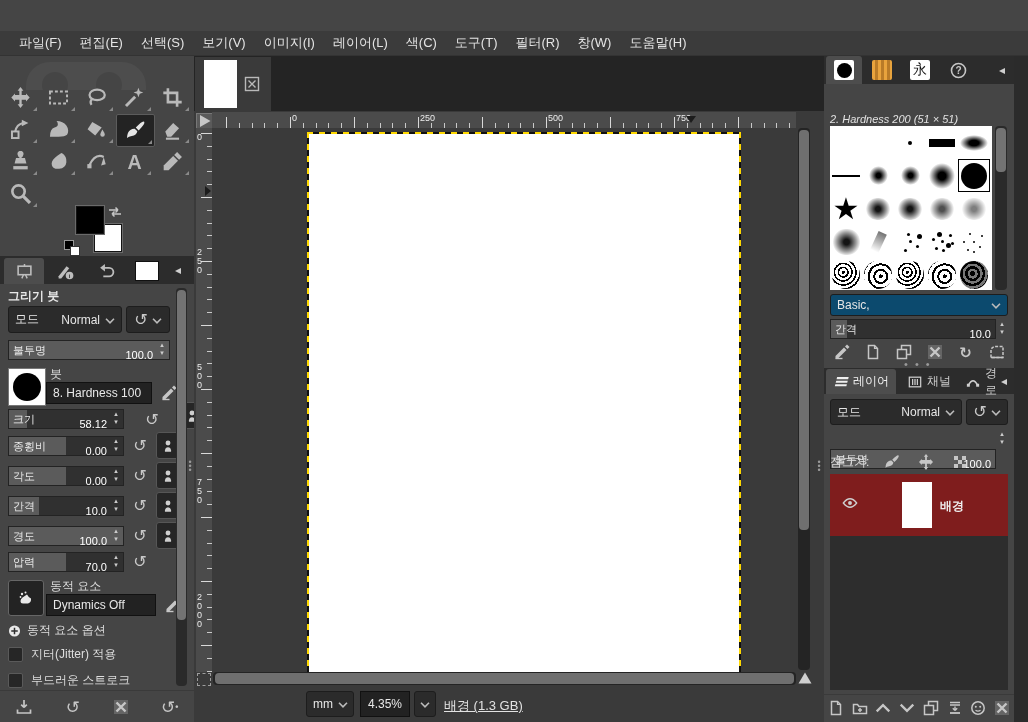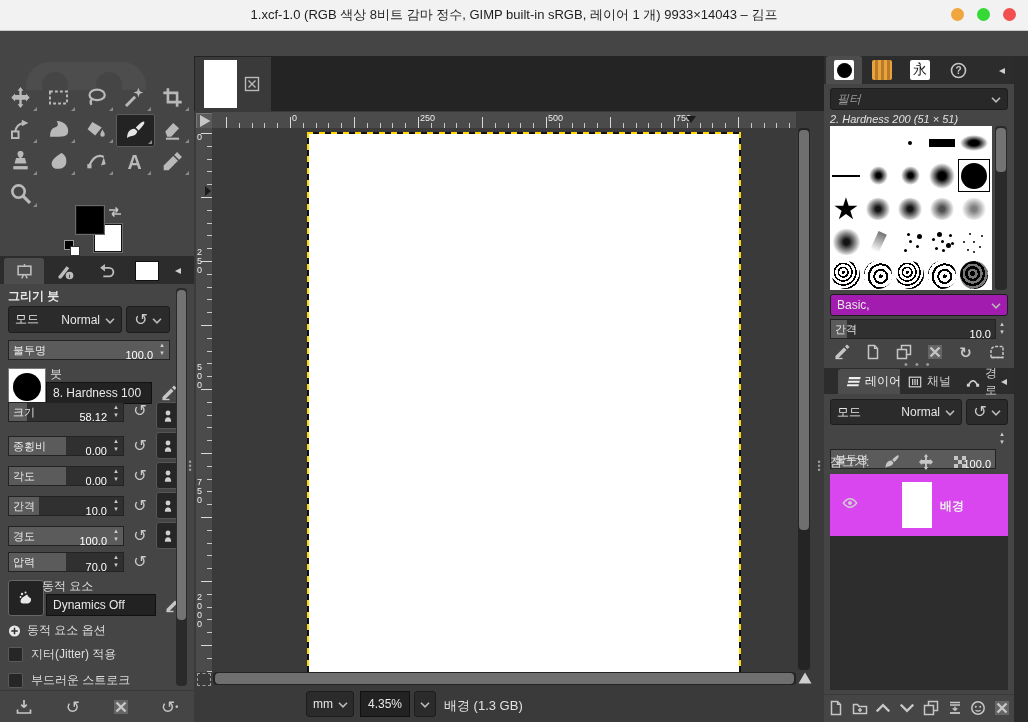--- a/index.html
+++ b/index.html
@@ -108,29 +108,34 @@
   .ltab.active{background:#4d4d4d;border-radius:3px 3px 0 0;color:#f0f0f0;}
   .ltab svg{width:16px;height:14px;}
   .grip{color:#9a9a9a;letter-spacing:2px;font-size:11px;line-height:4px;}
   .dots-v{width:4px;color:#9a9a9a;font-size:9px;line-height:4px;text-align:center;}
 </style>
 </head>
 <body>
 
 <div id="app">
 
-  <div class="abs titlebar">
-    <div class="title">1.xcf-1.0 (RGB 색상 8비트 감마 정수, GIMP built-in sRGB, 레이어 1 개) 9933×14043 – 김프</div>
-    <div class="lights">
-      <span class="light" style="background-color: rgb(240, 166, 60);"></span>
-      <span class="light" style="background-color: rgb(53, 216, 53);"></span>
-      <span class="light" style="background-color: rgb(242, 80, 80);"></span>
-    </div>
-  </div>
-
+
+  <div class="abs menubar" id="menubar">
+      <span class="menu-item">파일(F)</span>
+      <span class="menu-item">편집(E)</span>
+      <span class="menu-item">선택(S)</span>
+      <span class="menu-item">보기(V)</span>
+      <span class="menu-item">이미지(I)</span>
+      <span class="menu-item">레이어(L)</span>
+      <span class="menu-item">색(C)</span>
+      <span class="menu-item">도구(T)</span>
+      <span class="menu-item">필터(R)</span>
+      <span class="menu-item">창(W)</span>
+      <span class="menu-item">도움말(H)</span>
+    </div>
 
   <div class="abs toolbox">
 
     <div class="abs wilber" style="left:8px;top:0;width:180px;height:34px;overflow:hidden;">
       <div class="abs" style="left:18px;top:6px;width:120px;height:50px;background:#6a6a6a;border-radius:24px 24px 0 0;"></div>
       <div class="abs" style="left:34px;top:16px;width:26px;height:26px;background:#454545;border-radius:50%;"></div>
       <div class="abs" style="left:88px;top:16px;width:26px;height:26px;background:#454545;border-radius:50%;"></div>
     </div>
     <div id="tool-grid">
         <div class="tool-cell" style="left: 2px; top: 26px;">
@@ -358,21 +363,21 @@
         <span class="abs icon-btn" style="left:152px;top:18px;width:18px;height:18px;">
             <svg viewBox="0 0 16 16">
               <path fill="currentColor" d="M1.5 14.5V12L10 3.5 12.5 6 4 14.5z"></path>
               <path fill="currentColor" d="M11 2.5 13 .5 15.5 3l-2 2z"></path>
               <path d="M1.5 14.5h7" stroke="currentColor" stroke-width="1.4"></path>
             </svg>
           </span>
       </div>
 
       <div id="slider-rows">
-          <div class="abs" style="left: 8px; top: 118px; display: flex; align-items: flex-start; gap: 6px;">
+          <div class="abs" style="left: 8px; top: 118px; display: flex; align-items: flex-end; gap: 18px;">
             <div class="slider" style="width:114px;position:relative;">
               <div class="fill" style="width:16%"></div>
               <span class="lab">크기</span>
               <span class="val">58.12</span>
               <span class="spin">▴<br>▾</span>
             </div>
             <span class="rbtn">↺</span>
             <span class="linkbtn">
               <svg viewBox="0 0 16 16">
                 <circle cx="8" cy="4.5" r="2.8" fill="currentColor"></circle>
@@ -453,21 +458,21 @@
 
       <div class="abs" style="left:8px;top:294px;width:178px;height:58px;">
         <div class="abs icon-btn" style="left:0;top:2px;width:34px;height:34px;background:#232323;border:1px solid #666;border-radius:3px;color:#e8e8e8;">
             <svg viewBox="0 0 16 16">
               <path fill="currentColor" d="M5 13.5q-2.5 0-2.5-2.5 0-2 2-3.5L9 4.5q1.5 3 4 4 .5 4-3 5z"></path>
               <circle cx="4" cy="4" r="1.2" fill="currentColor"></circle>
               <circle cx="7.5" cy="2.5" r="1" fill="currentColor"></circle>
               <circle cx="2.5" cy="7" r=".9" fill="currentColor"></circle>
             </svg>
           </div>
-        <span class="abs" style="left:34px;top:0;">동적 요소</span>
+        <span class="abs" style="left:42px;top:0;">동적 요소</span>
         <div class="abs namebox" style="left:38px;top:16px;width:110px;height:22px;">
           <span>Dynamics Off</span>
         </div>
         <span class="abs icon-btn" style="left:156px;top:18px;width:18px;height:18px;">
             <svg viewBox="0 0 16 16">
               <path fill="currentColor" d="M1.5 14.5V12L10 3.5 12.5 6 4 14.5z"></path>
               <path fill="currentColor" d="M11 2.5 13 .5 15.5 3l-2 2z"></path>
               <path d="M1.5 14.5h7" stroke="currentColor" stroke-width="1.4"></path>
             </svg>
           </span>
@@ -590,21 +595,21 @@
             </svg></span>
       </div>
       <div class="abs namebox" style="left:166px;top:5px;width:50px;height:26px;justify-content:center;">
         <span>4.35%</span>
       </div>
       <div class="abs combo" style="left:220px;top:5px;width:22px;height:26px;justify-content:center;">
         <span><svg viewBox="0 0 10 6">
               <path d="M1 .8 5 4.8 9 .8" fill="none" stroke="currentColor" stroke-width="1.6"></path>
             </svg></span>
       </div>
-      <span class="abs" style="left:250px;top:11px;">배경 (1.3 GB)</span>
+      <span class="abs" style="left:250px;top:11px;text-decoration:underline;">배경 (1.3 GB)</span>
     </div>
   </div>
 
   <div class="abs dock">
 
     <div class="abs tabstrip" style="left:0;top:0;width:190px;height:28px;">
       <div class="dtab active" style="left:2px;top:0;width:36px;height:28px;">
         <span style="width:20px;height:20px;background:#fff;border-radius:2px;display:flex;align-items:center;justify-content:center;">
           <span style="width:15px;height:15px;background:#000;border-radius:50%;"></span>
         </span>
@@ -619,27 +624,20 @@
         <span class="icon-btn" style="width:19px;height:19px;">
             <svg viewBox="0 0 16 16">
               <circle cx="8" cy="8" r="6.6" fill="none" stroke="currentColor" stroke-width="1.5"></circle>
               <text x="8" y="11.4" font-size="9.5" font-weight="bold" text-anchor="middle" fill="currentColor">?</text>
             </svg>
           </span>
       </div>
       <span class="abs icon-btn" style="left:170px;top:6px;width:16px;height:16px;font-size:12px;color:#cfcfcf;">◂</span>
     </div>
 
-    <div class="abs combo" style="left:6px;top:32px;width:178px;height:22px;background:#282828;">
-      <span style="font-style:italic;color:#9a9a9a;">필터</span>
-      <span class="grow"></span>
-      <span><svg viewBox="0 0 10 6">
-            <path d="M1 .8 5 4.8 9 .8" fill="none" stroke="currentColor" stroke-width="1.6"></path>
-          </svg></span>
-    </div>
 
     <div class="abs" style="left:6px;top:57px;font-style:italic;font-size:11px;color:#e2e2e2;">2. Hardness 200 (51 × 51)</div>
 
     <div class="abs brusharea" id="brush-grid" style="left:6px;top:70px;width:162px;height:164px;overflow:hidden;">
         <div class="sw " style="left: 0px; top: 0px;"></div>
         <div class="sw " style="left: 32px; top: 0px;"></div>
         <div class="sw dot-tiny" style="left: 64px; top: 0px;"></div>
         <div class="sw bar" style="left: 96px; top: 0px;"></div>
         <div class="sw ellipse-soft" style="left: 128px; top: 0px;"></div>
         <div class="sw line" style="left: 0px; top: 33px;"></div>
@@ -660,21 +658,21 @@
         <div class="sw texture" style="left: 0px; top: 132px;"></div>
         <div class="sw texture2" style="left: 32px; top: 132px;"></div>
         <div class="sw texture" style="left: 64px; top: 132px;"></div>
         <div class="sw texture2" style="left: 96px; top: 132px;"></div>
         <div class="sw texture-dark" style="left: 128px; top: 132px;"></div>
       </div>
     <div class="abs vscroll" style="left:171px;top:70px;width:12px;height:164px;">
       <div class="vthumb" style="top:2px;height:44px;"></div>
     </div>
 
-    <div class="abs combo" style="left:6px;top:238px;width:178px;height:22px;background:#a21caf;">
+    <div class="abs combo" style="left:6px;top:238px;width:178px;height:22px;background:#0c4a6e;">
       <span>Basic,</span>
       <span class="grow"></span>
       <span><svg viewBox="0 0 10 6">
             <path d="M1 .8 5 4.8 9 .8" fill="none" stroke="currentColor" stroke-width="1.6"></path>
           </svg></span>
     </div>
 
     <div class="abs slider" style="left:6px;top:263px;width:164px;">
       <div class="fill" style="width: 10%;"></div>
       <span class="lab">간격</span>
@@ -716,21 +714,21 @@
             <path d="M2 13.5V5l3-2.5h9v11z" fill="none" stroke="currentColor" stroke-width="1.5" stroke-dasharray="3 1.5"></path>
             <path d="M2 13.5h12" stroke="currentColor" stroke-width="1.5"></path>
           </svg>
         </span>
       </div>
 
     <div class="abs grip" style="left:80px;top:306px;">• • •</div>
 
     <div class="abs tabstrip" style="left:0;top:312px;width:190px;height:26px;">
       <div id="layer-tabs">
-          <div class="ltab active" style="left: 2px; top: 1px; margin-left: 12px;">
+          <div class="ltab active" style="left: 2px; top: 1px;">
             <span style="display:flex">
               <svg viewBox="0 0 18 14">
                 <g transform="skewX(-14) translate(3 0)">
                   <rect x="2" y="1.5" width="13" height="2.4" fill="currentColor"></rect>
                   <rect x="2" y="5.5" width="13" height="2.4" fill="currentColor"></rect>
                   <rect x="2" y="9.5" width="13" height="2.4" fill="currentColor"></rect>
                 </g>
               </svg>
             </span>
             <span>레이어</span>
@@ -795,21 +793,21 @@
           </span>
           <span class="icon-btn" style="width: 18px; height: 18px;">
             <svg viewBox="0 0 16 16">
               <path fill="currentColor" d="M2 2h4v4H2zM10 2h4v4h-4zM6 6h4v4H6zM2 10h4v4H2zM10 10h4v4h-4z"></path>
             </svg>
           </span>
         </span>
     </div>
 
     <div class="abs" style="left:6px;top:418px;width:178px;height:216px;background:#2d2d2d;">
-      <div class="abs" style="left:0;top:0;width:178px;height:62px;background:#d946ef;">
+      <div class="abs" style="left:0;top:0;width:178px;height:62px;background:#7f1d1d;">
         <span class="abs icon-btn" style="left:10px;top:22px;width:20px;height:14px;color:#cfcfcf;">
             <svg viewBox="0 0 18 12">
               <path d="M1.5 6Q9-3.5 16.5 6 9 15.5 1.5 6z" fill="none" stroke="currentColor" stroke-width="1.5"></path>
               <circle cx="9" cy="6" r="2.2" fill="currentColor"></circle>
             </svg>
           </span>
         <div class="abs" style="left:72px;top:8px;width:30px;height:46px;background:#fff;"></div>
         <span class="abs" style="left:110px;top:24px;color:#efefef;font-weight:bold;">배경</span>
       </div>
     </div>

